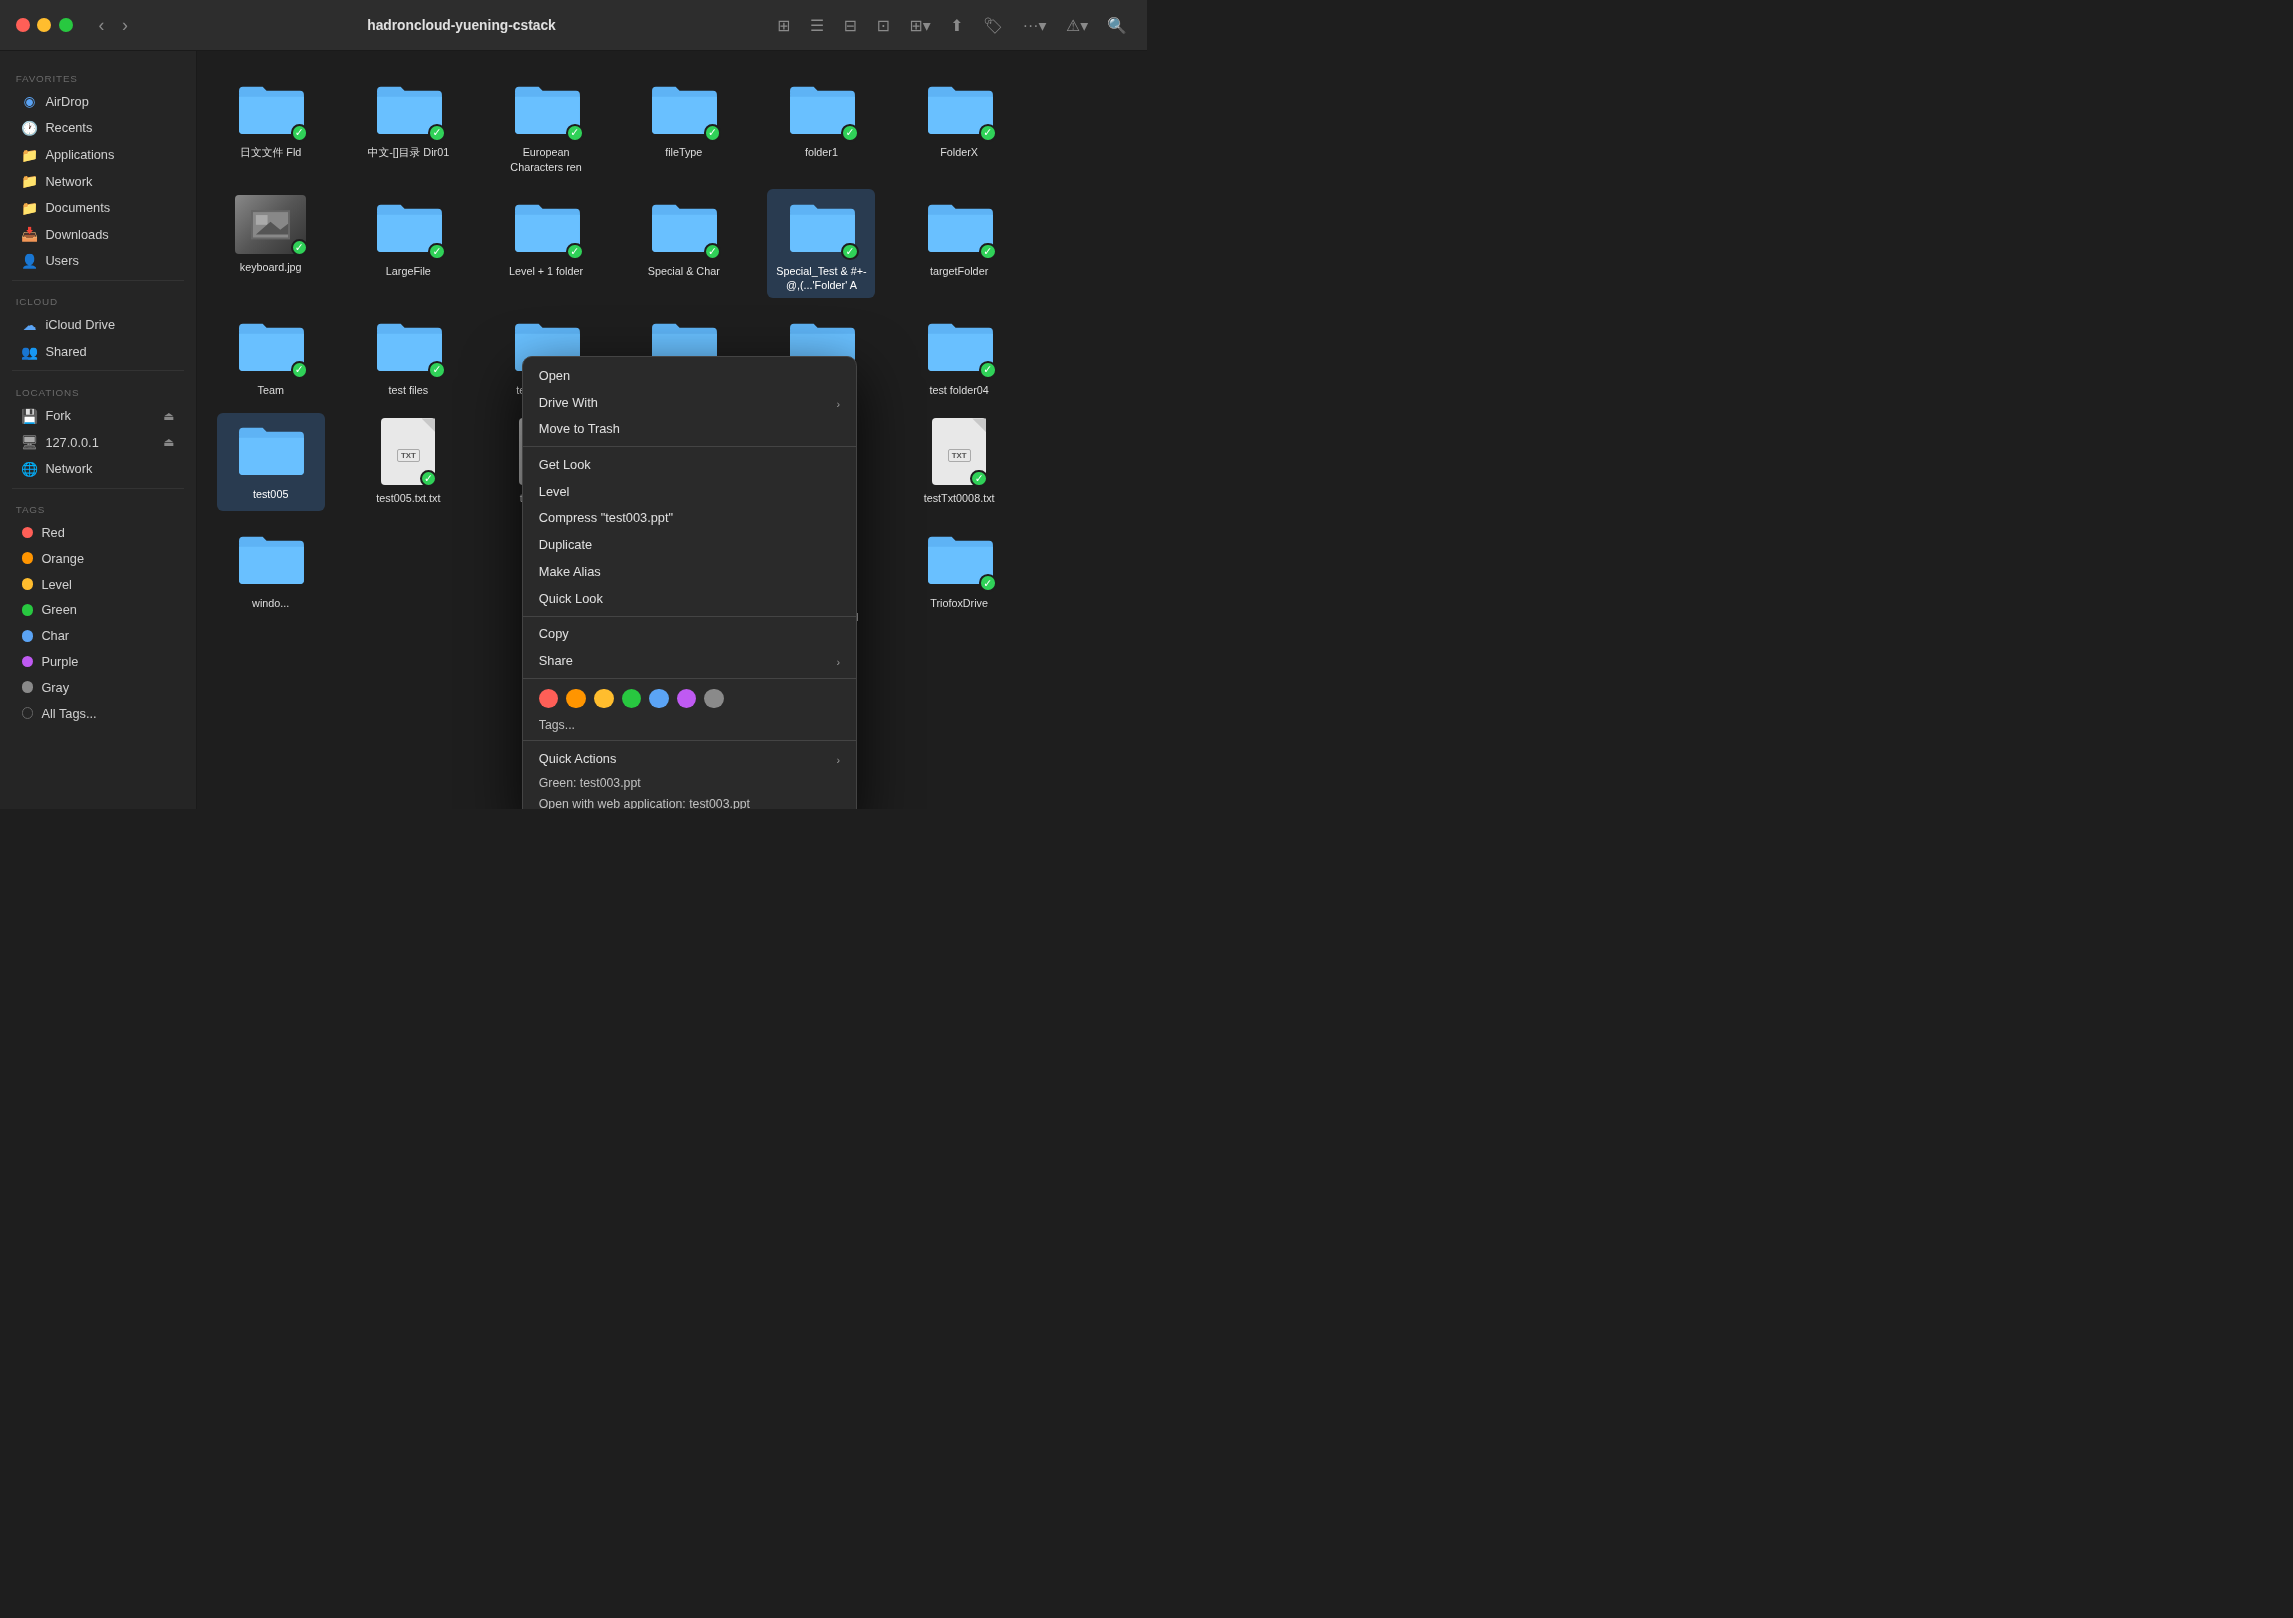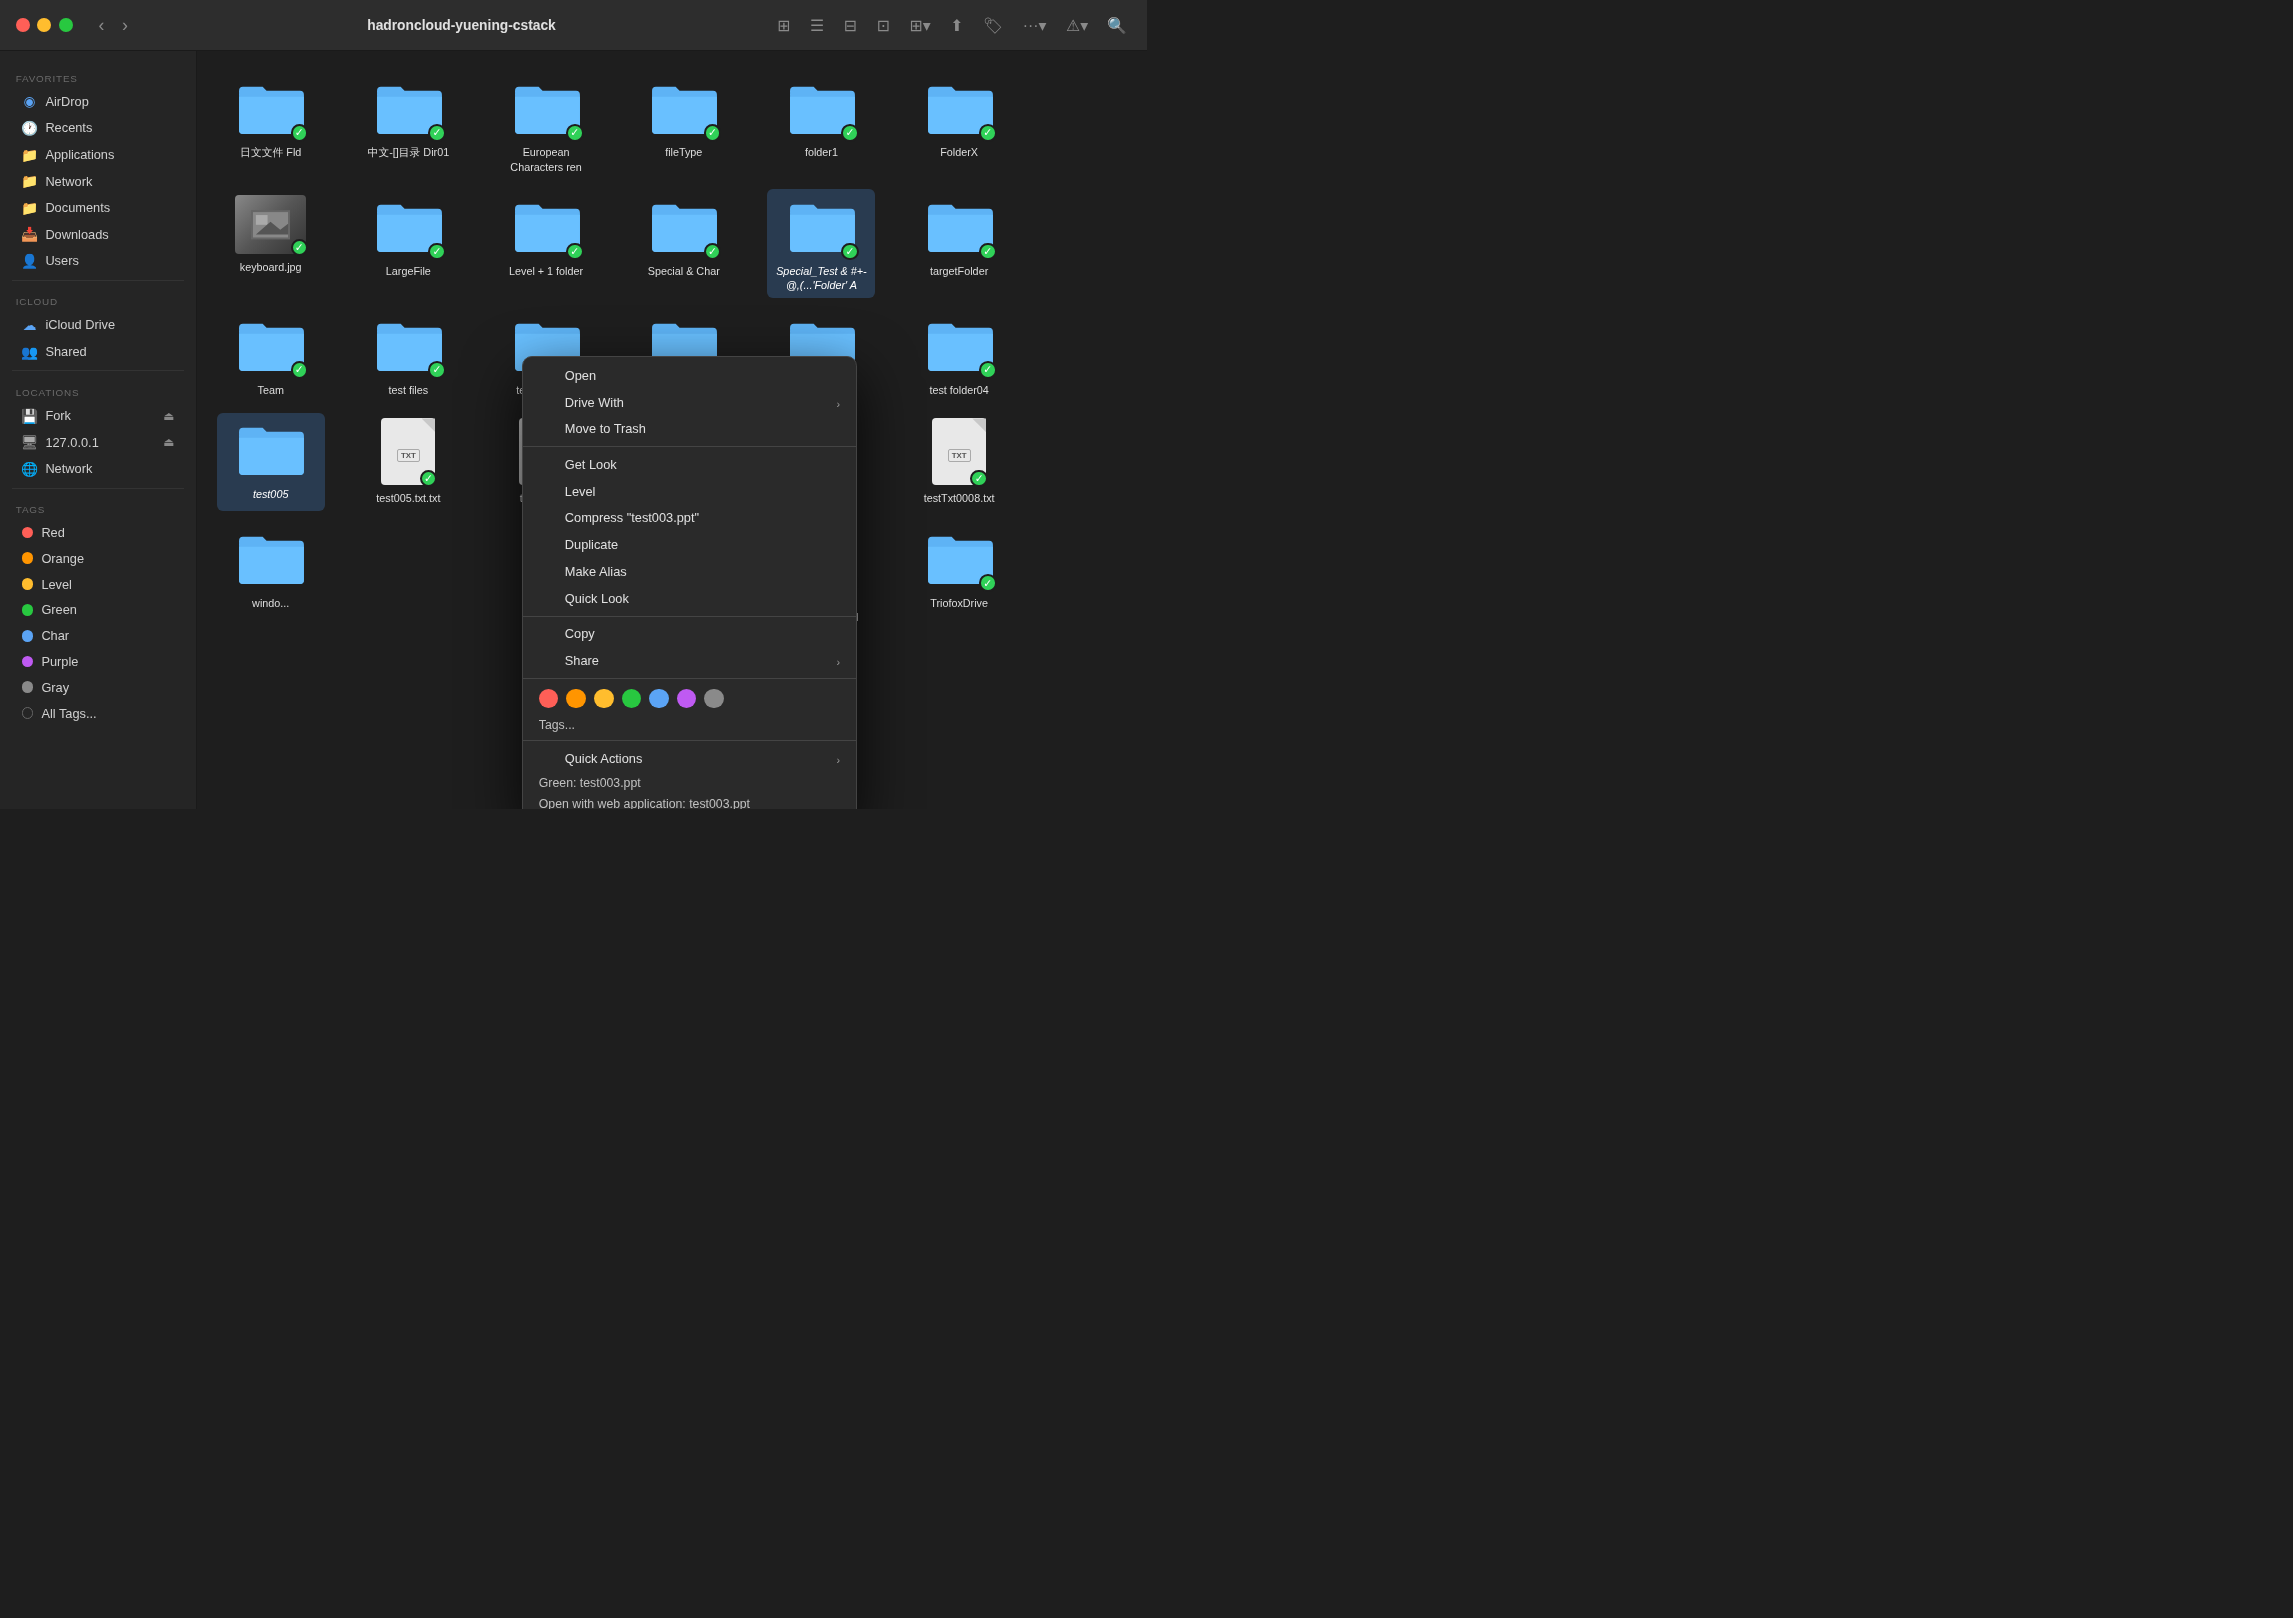--- a/index.html
+++ b/index.html
@@ -182,21 +182,21 @@
       border: 2px solid #1e1e1e;
     }
     .file-name {
       font-size: 10.8px;
       color: #ddd;
       text-align: center;
       line-height: 1.3;
       max-width: 108px;
       word-break: break-word;
     }
-    .file-item.selected .file-name { color: #fff; font-style: italic; }
+    .file-item.selected .file-name { color: #fff; }
     
     .img-thumb {
       width: 71px;
       height: 59px;
       background: #555;
       border-radius: 3.9px;
       overflow: hidden;
       display: flex;
       align-items: center;
       justify-content: center;
@@ -215,21 +215,20 @@
       padding: 4.9px 0;
       font-size: 12.8px;
     }
     .ctx-item {
       padding: 5.9px 15.8px;
       color: #e0e0e0;
       cursor: pointer;
       display: flex;
       align-items: flex-end;
       justify-content: space-between;
-      margin-left: 26px;
     }
     .ctx-separator {
       height: 1px;
       background: #444;
       margin: 3.9px 0;
     }
     .ctx-arrow { color: #999; font-size: 10.8px; }
     .ctx-tags {
       display: flex;
       gap: 7.9px;

